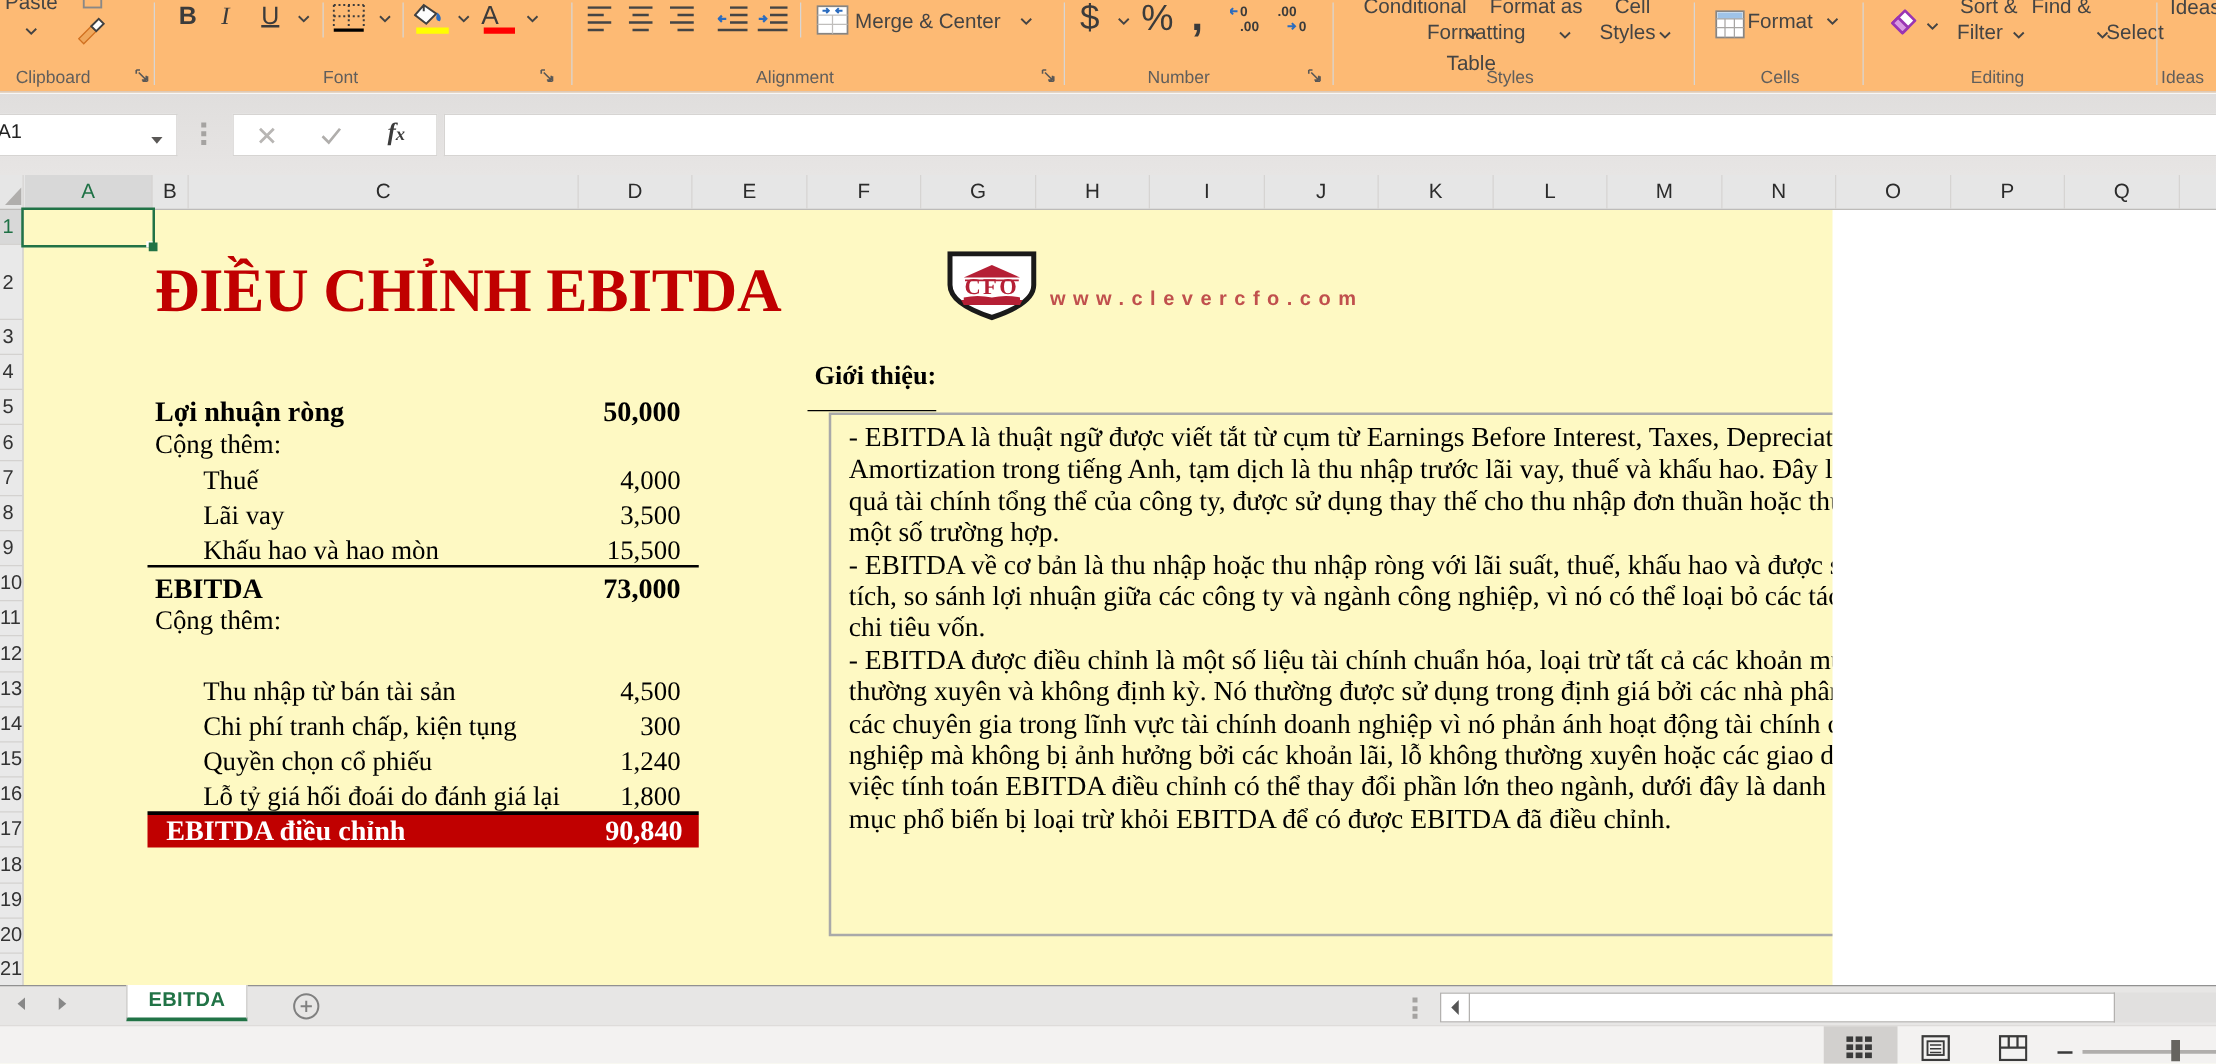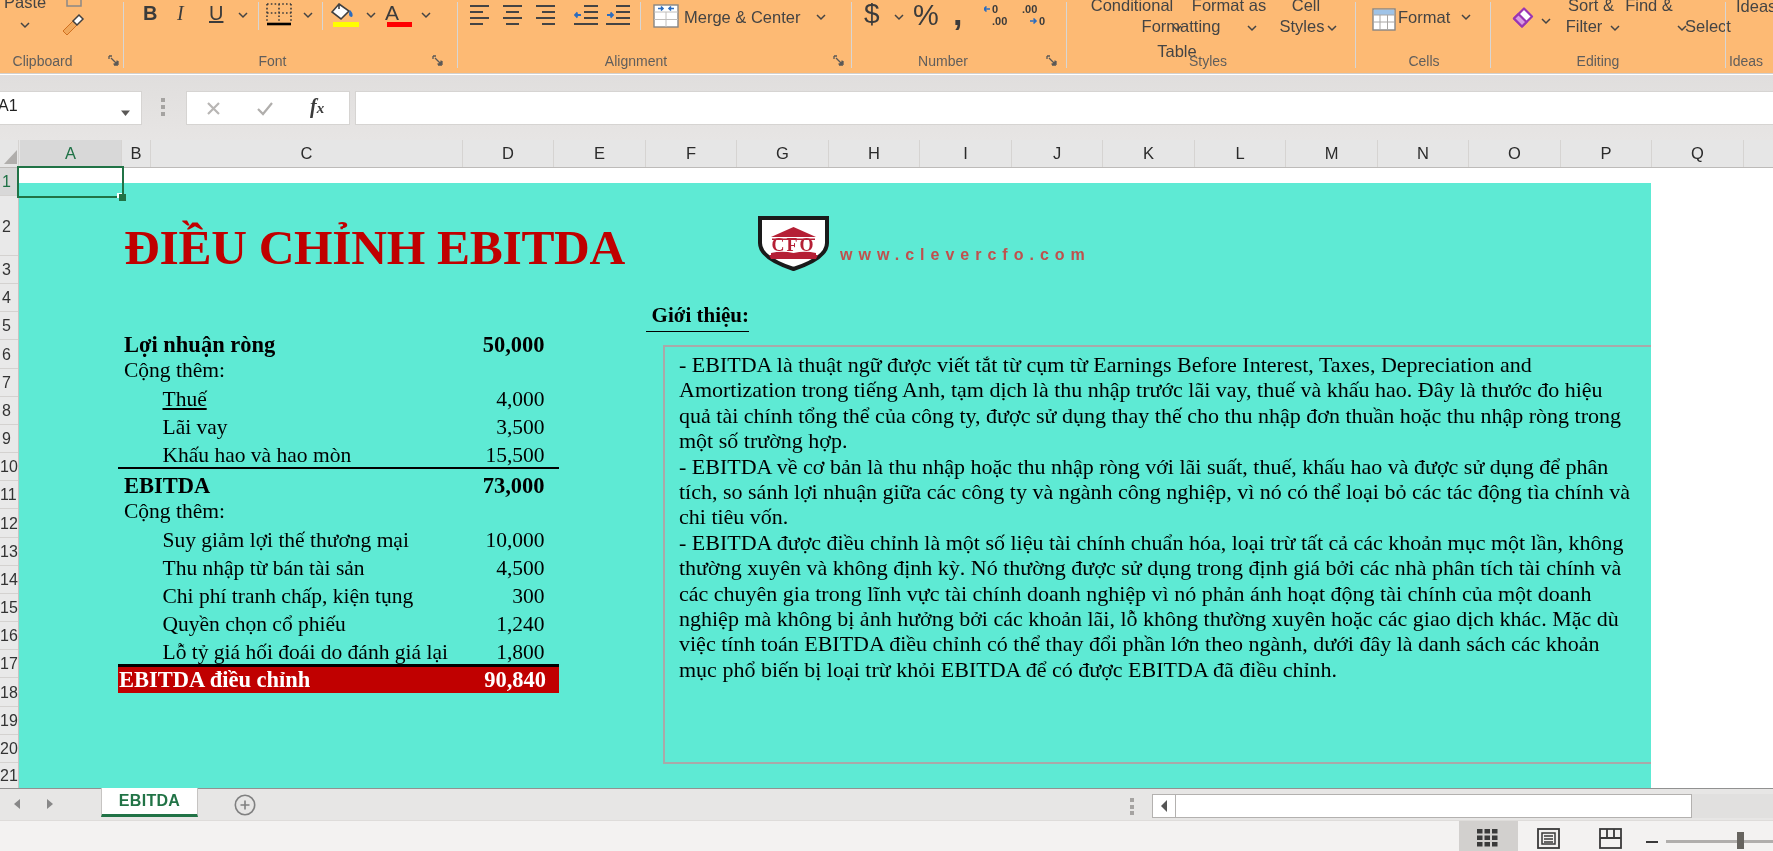--- a/index.html
+++ b/index.html
@@ -17,21 +17,21 @@
   #fstrip { position:absolute; left:0; top:75px; width:1773px; height:65px; background:linear-gradient(#e0dedd,#e7e5e4); }
   .wbox { position:absolute; top:16px; height:34px; background:#fff; }
   
   #colhead { position:absolute; left:0; top:140px; width:1773px; height:28px; background:#e6e6e6; border-bottom:1px solid #bdbbb9; }
   .ch { position:absolute; top:0; height:27px; line-height:27px; text-align:center; font-size:16.5px; color:#2b2b2b; border-right:1px solid #d6d4d2; }
   .ch.sel { background:#d8d8d8; color:#1e7145; }
   #rowhead { position:absolute; left:0; top:168px; width:19px; height:620px; background:#e9e9e9; border-right:1px solid #c6c4c2; }
   .rh { position:absolute; left:0; width:18px; text-align:right; padding-right:7px; font-size:16px; color:#333; border-bottom:1px solid #d4d2d0; overflow:hidden; }
   .rh.sel { background:#d8d8d8; color:#1e7145; }
   
-  #sheet { position:absolute; left:19px; top:183px; width:1632px; height:620px; background:#5eead4; overflow:hidden; }
+  #sheet { position:absolute; left:19px; top:168px; width:1447px; height:620px; background:#fef9c3; overflow:hidden; }
   .serif { font-family:"Liberation Serif", serif; }
   .trow { position:absolute; left:105px; width:432px; height:28px; line-height:28px; font-family:"Liberation Serif", serif; font-size:21.5px; color:#000; white-space:nowrap; }
   .trow.b { font-size:22.5px; font-weight:bold; }
   .trow .v { position:absolute; right:11.5px; top:0; }
   .ind { padding-left:38.5px; }
   
   #tabbar { position:absolute; left:0; top:788px; width:1773px; height:32px; background:#e7e6e5; border-top:1px solid #919191; }
   #statusbar { position:absolute; left:0; top:820px; width:1773px; height:31px; background:#f3f2f1; border-top:1px solid #dedcda; }
 </style>
 </head>
@@ -315,37 +315,36 @@
     <text x="36.5" y="34.5" text-anchor="middle" font-family="Liberation Serif, serif" font-weight="bold" font-size="18" letter-spacing="2" fill="#b51f35">CFO</text>
     <path d="M14 37 Q25 34.5 36.5 37 Q48 34.5 59 37 L59 39 L14 39 Z" fill="#b51f35"></path>
     <path d="M12 39 H61 L59 43 H14 Z" fill="#b51f35"></path>
   </svg></div>
 
   <div class="abs" style="left:821px;top:64.1px;font-size:16px;line-height:16px;font-weight:bold;color:#c0504d;letter-spacing:6px;white-space:nowrap;">www.clevercfo.com</div>
 
 
   <div class="trow b" style="top:148.2px;">Lợi nhuận ròng<span class="v">50,000</span></div>
   <div class="trow" style="top:173.4px;">Cộng thêm:</div>
-  <div class="trow ind" style="top:201.6px;text-decoration:underline;">Thuế<span class="v">4,000</span></div>
+  <div class="trow ind" style="top:201.6px;">Thuế<span class="v">4,000</span></div>
   <div class="trow ind" style="top:229.8px;">Lãi vay<span class="v">3,500</span></div>
   <div class="trow ind" style="top:258px;">Khấu hao và hao mòn<span class="v">15,500</span></div>
   <div class="abs" style="left:99px;top:284.3px;width:441px;height:1.5px;background:#000;"></div>
   <div class="trow b" style="top:289.1px;">EBITDA<span class="v">73,000</span></div>
   <div class="trow" style="top:314.3px;">Cộng thêm:</div>
-  <div class="trow ind" style="top:342.5px;">Suy giảm lợi thế thương mại<span class="v">10,000</span></div>
   <div class="trow ind" style="top:370.6px;">Thu nhập từ bán tài sản<span class="v">4,500</span></div>
   <div class="trow ind" style="top:398.8px;">Chi phí tranh chấp, kiện tụng<span class="v">300</span></div>
   <div class="trow ind" style="top:427px;">Quyền chọn cổ phiếu<span class="v">1,240</span></div>
   <div class="trow ind" style="top:455.1px;">Lỗ tỷ giá hối đoái do đánh giá lại<span class="v">1,800</span></div>
   <div class="abs" style="left:99px;top:480.8px;width:441px;height:3.5px;background:#000;"></div>
   <div class="abs serif" style="left:99px;top:484.3px;width:441px;height:25.8px;line-height:25.8px;background:#c00000;color:#fff;font-size:22.5px;font-weight:bold;white-space:nowrap;">
-    <span style="margin-left:1px;">EBITDA điều chỉnh</span><span class="abs" style="right:13px;top:0;">90,840</span>
-  </div>
-
-  <div class="abs serif" style="left:627px;top:122.4px;font-size:21px;line-height:21px;font-weight:bold;"><span style="border-bottom:1.8px solid #000;padding-bottom:4px;padding-left:5.6px;">Giới thiệu:</span></div>
+    <span style="margin-left:15px;">EBITDA điều chỉnh</span><span class="abs" style="right:13px;top:0;">90,840</span>
+  </div>
+
+  <div class="abs serif" style="left:627px;top:122.4px;font-size:21px;line-height:21px;font-weight:bold;"><span style="border-bottom:1.8px solid #000;padding-bottom:16px;padding-left:5.6px;">Giới thiệu:</span></div>
 
   <div class="abs serif" style="left:644px;top:162px;width:992px;height:418.5px;border:2px solid #a9a9a9;font-size:22px;line-height:25.4px;padding:5px 0 0 14px;white-space:nowrap;">- EBITDA là thuật ngữ được viết tắt từ cụm từ Earnings Before Interest, Taxes, Depreciation and<br>Amortization trong tiếng Anh, tạm dịch là thu nhập trước lãi vay, thuế và khấu hao. Đây là thước đo hiệu<br>quả tài chính tổng thể của công ty, được sử dụng thay thế cho thu nhập đơn thuần hoặc thu nhập ròng trong<br>một số trường hợp.<br>- EBITDA về cơ bản là thu nhập hoặc thu nhập ròng với lãi suất, thuế, khấu hao và được sử dụng để phân<br>tích, so sánh lợi nhuận giữa các công ty và ngành công nghiệp, vì nó có thể loại bỏ các tác động tìa chính và<br>chi tiêu vốn.<br>- EBITDA được điều chỉnh là một số liệu tài chính chuẩn hóa, loại trừ tất cả các khoản mục một lần, không<br>thường xuyên và không định kỳ. Nó thường được sử dụng trong định giá bởi các nhà phân tích tài chính và<br>các chuyên gia trong lĩnh vực tài chính doanh nghiệp vì nó phản ánh hoạt động tài chính của một doanh<br>nghiệp mà không bị ảnh hưởng bởi các khoản lãi, lỗ không thường xuyên hoặc các giao dịch khác. Mặc dù<br>việc tính toán EBITDA điều chỉnh có thể thay đổi phần lớn theo ngành, dưới đây là danh sách các khoản<br>mục phổ biến bị loại trừ khỏi EBITDA để có được EBITDA đã điều chỉnh.</div>
 </div>
 <div class="abs" style="left:17px;top:166px;width:107px;height:32px;border:2.5px solid #217346;z-index:5;"></div>
 <div class="abs" style="left:117px;top:192.5px;width:5px;height:5px;background:#fff;z-index:6;"></div>
 <div class="abs" style="left:119px;top:194px;width:6.5px;height:6.5px;background:#217346;z-index:7;"></div>
 <div id="tabbar">
   <div class="abs" style="left:12px;top:7px;"><svg width="10" height="12">
         <path d="M8 1 L2 6 L8 11 Z" fill="#888"></path>
       </svg></div>

